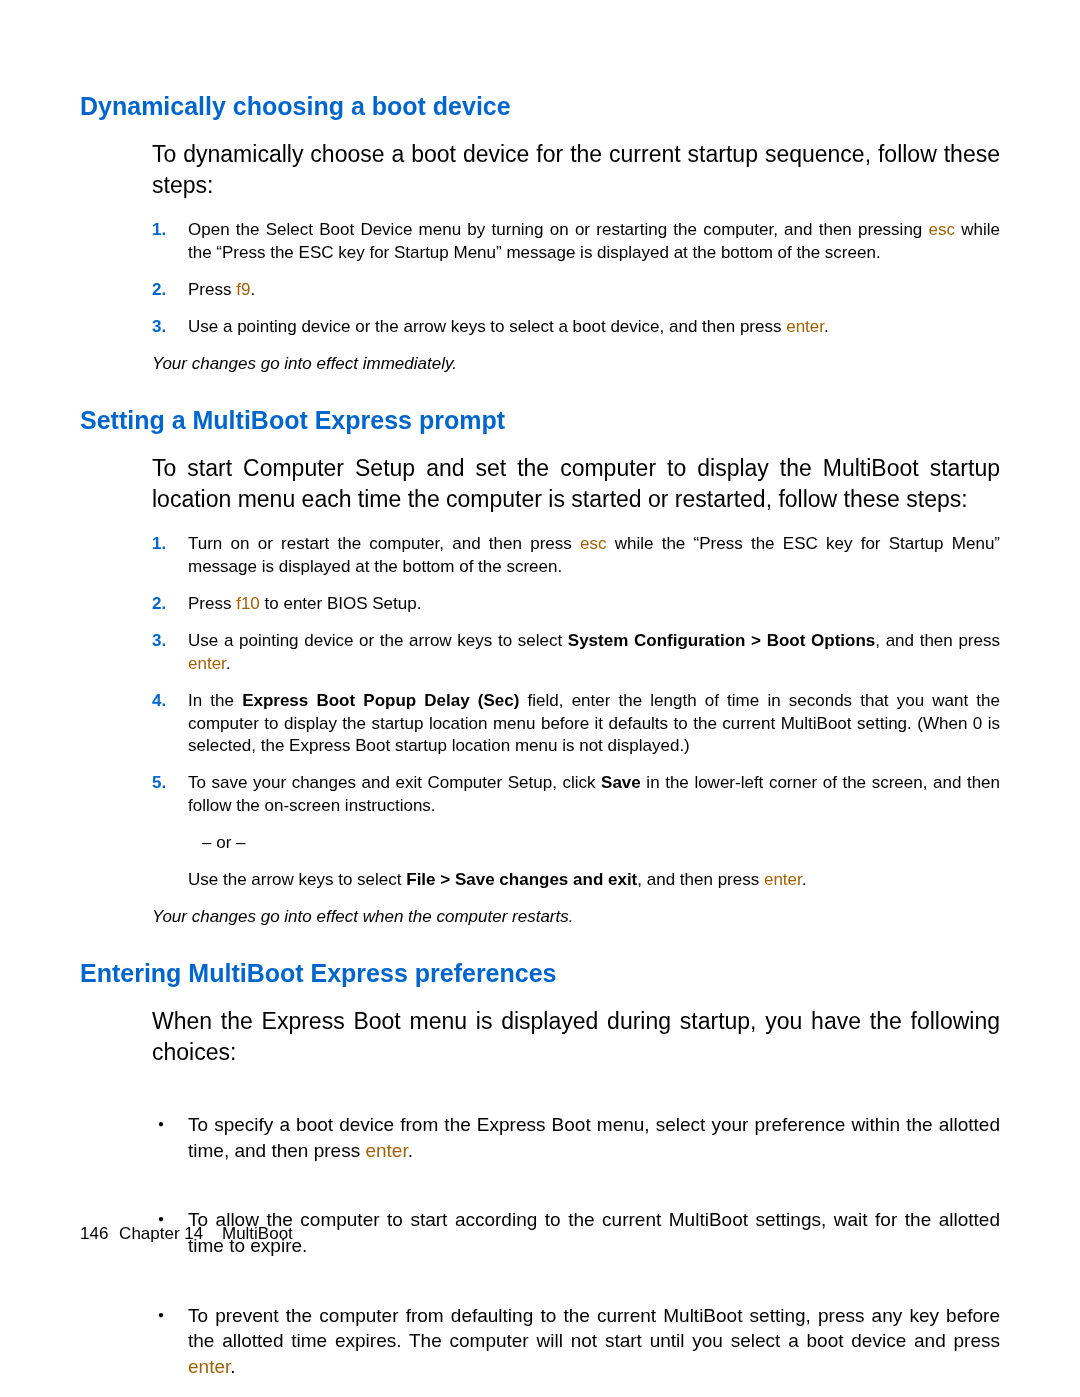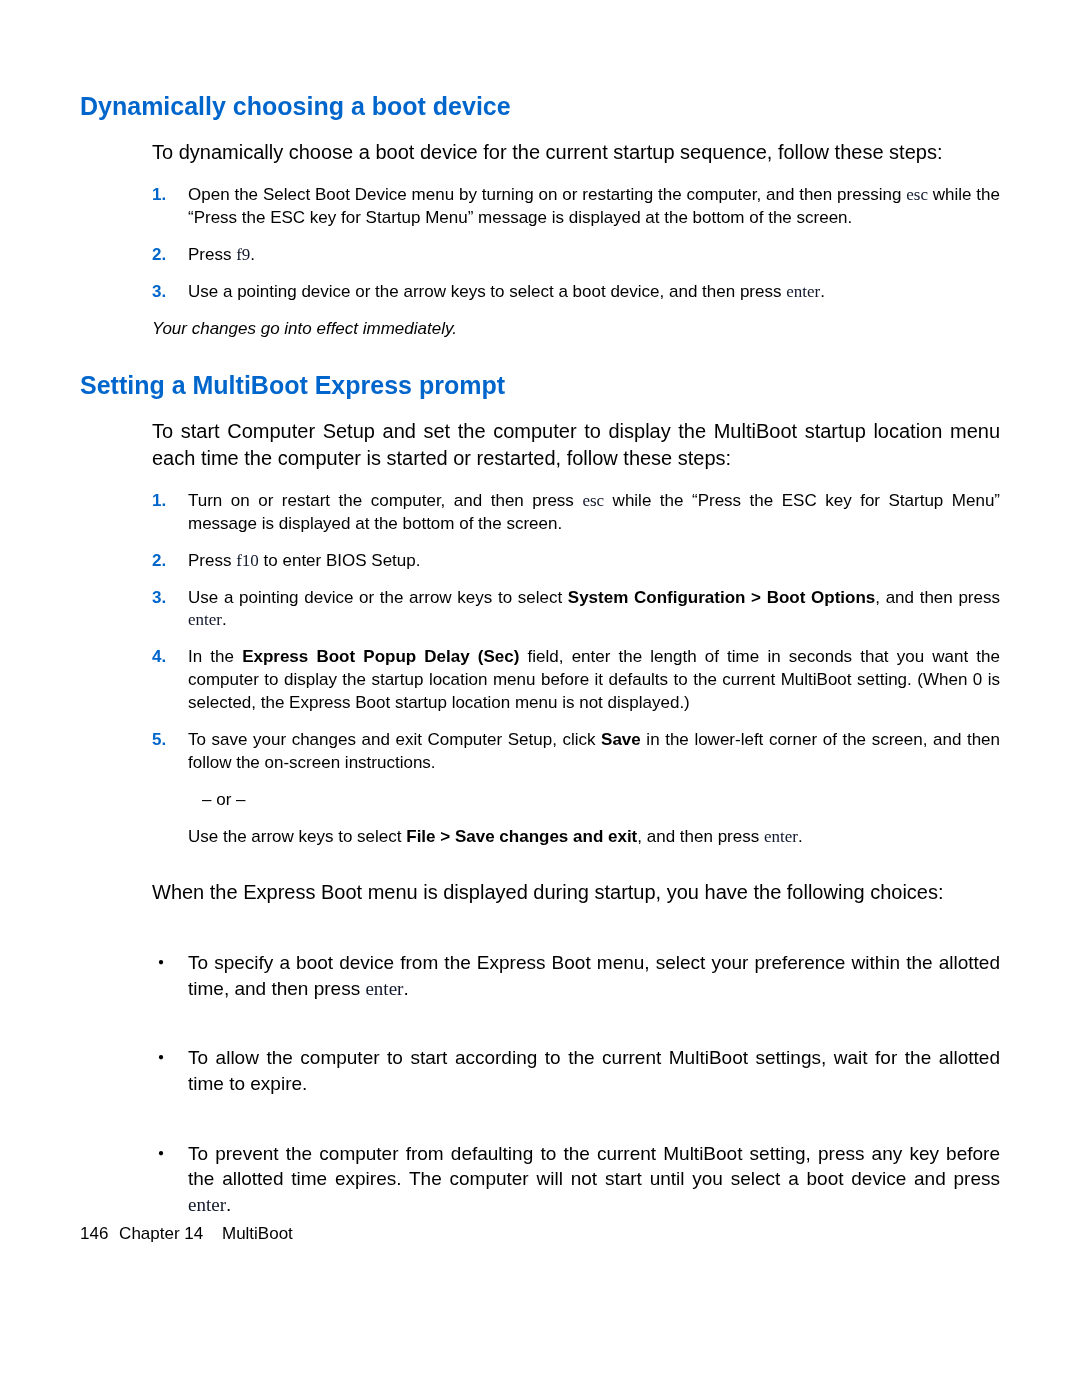--- a/index.html
+++ b/index.html
@@ -1,27 +1,27 @@
 <!DOCTYPE html>
 <html><head>
 <meta charset="utf-8">
 <style>
   * { box-sizing: border-box; margin: 0; padding: 0; }
   html, body { width: 1080px; height: 1397px; background: #fff; font-family: Arial, Helvetica, sans-serif; color: #000; }
   .page { position: relative; width: 1080px; height: 1313px; padding: 92px 80px 60px 80px; }
   .h2 { color: #0066cc; font-size: 25px; font-weight: bold; margin-bottom: 18px; }
-  .intro { font-size: 20px; line-height: 1.35; margin-left: 72px; margin-bottom: 18px; text-align: justify;}
+  .intro { font-size: 23px; line-height: 1.35; margin-left: 72px; margin-bottom: 18px; text-align: justify;}
   .closing { font-size: 17px; line-height: 1.35; margin-left: 72px; margin-top: 4px; font-style: italic; }
   ol { list-style: none; margin-left: 72px; }
   ol > li { position: relative; padding-left: 36px; font-size: 17px; line-height: 1.35; margin-bottom: 14px; text-align: justify;}
   ol > li .num { position: absolute; left: 0; top: 0; color: #0066cc; font-weight: bold; }
   ul.bullets { list-style: none; margin-left: 72px; }
   ul.bullets > li { position: relative; padding-left: 36px; font-size: 19px; line-height: 1.35; margin-bottom: 14px; text-align: justify; margin-top: 44px;}
   ul.bullets > li::before { content: "●"; position: absolute; left: 6px; top: 5px; font-size: 10px; }
-  .key { color: #0f172a; font-family: Liberation Serif, serif; }
+  .key { color: #a16207; }
   .bold { font-weight: bold; }
   .alt { margin: 14px 14px; }
   .section { margin-bottom: 30px; }
   .footer { position: absolute; left: 80px; bottom: 69px; font-size: 17px; }
   .footer .pn { margin-right: 6px; }
   .footer .ch { margin-right: 14px; }
 </style>
 </head>
 <body>
 
@@ -67,23 +67,25 @@
         <span class="num">4.</span>
         <span>In the </span><span class="bold">Express Boot Popup Delay (Sec)</span><span> field, enter the length of time in seconds that you want the computer to display the startup location menu before it defaults to the current MultiBoot setting. (When 0 is selected, the Express Boot startup location menu is not displayed.)</span>
       </li>
       <li>
         <span class="num">5.</span>
         <span>To save your changes and exit Computer Setup, click </span><span class="bold">Save</span><span> in the lower-left corner of the screen, and then follow the on-screen instructions.</span>
         <div class="alt">– or –</div>
         <span>Use the arrow keys to select </span><span class="bold">File &gt; Save changes and exit</span><span>, and then press </span><span class="key">enter</span><span>.</span>
       </li>
     </ol>
+    <div class="closing">Your changes go into effect when the computer restarts.</div>
   </div>
 
   <div class="section">
+    <div class="h2">Entering MultiBoot Express preferences</div>
     <div class="intro">When the Express Boot menu is displayed during startup, you have the following choices:</div>
     <ul class="bullets">
       <li>
         <span>To specify a boot device from the Express Boot menu, select your preference within the allotted time, and then press </span><span class="key">enter</span><span>.</span>
       </li>
       <li>
         <span>To allow the computer to start according to the current MultiBoot settings, wait for the allotted time to expire.</span>
       </li>
       <li>
         <span>To prevent the computer from defaulting to the current MultiBoot setting, press any key before the allotted time expires. The computer will not start until you select a boot device and press </span><span class="key">enter</span><span>.</span>

